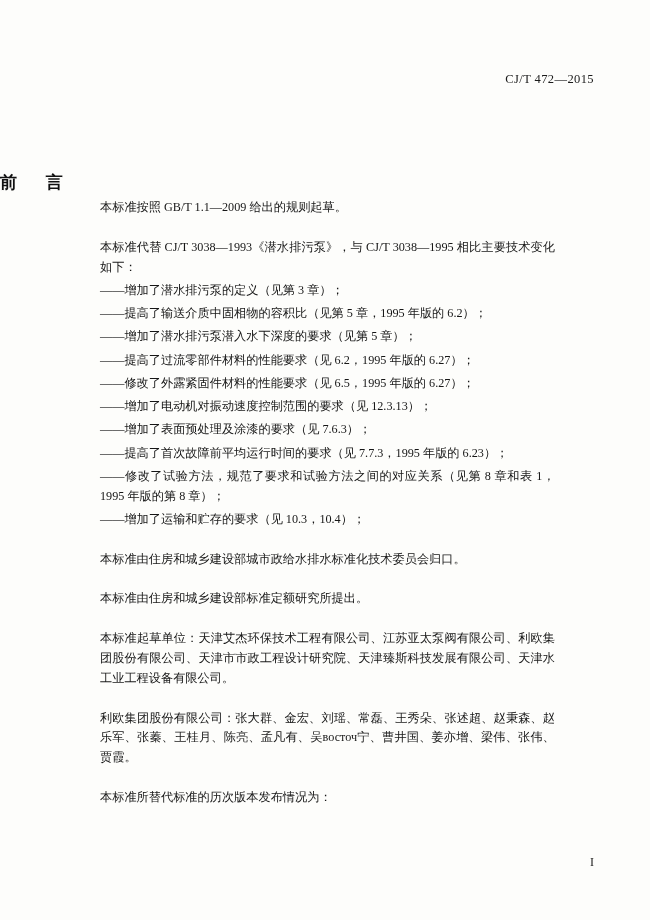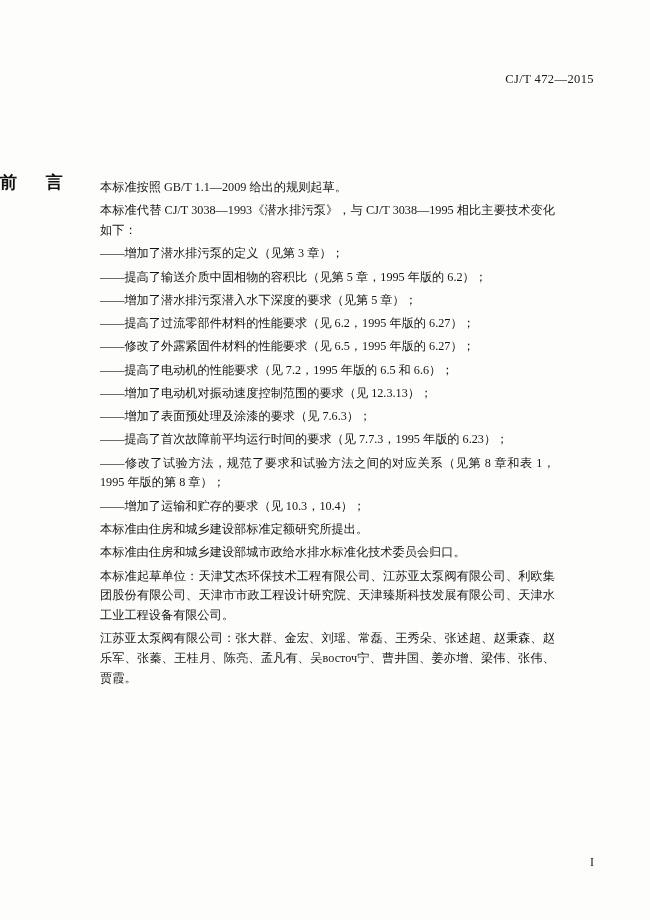--- a/index.html
+++ b/index.html
@@ -54,20 +54,21 @@
   }
   p {
     margin: 0 0 3.5px 0;
     font-size: 12.2px;
     line-height: 1.62;
     text-align: justify;
     color: #161616;
   }
   .indent {
     text-indent: 0;
+    margin-top: 20px;
   }
   .dash-item {
     text-indent: 0;
     padding-left: 0;
   }
   .page-number {
     position: absolute;
     right: 56px;
     bottom: 50px;
     font-size: 12px;
@@ -85,27 +86,27 @@
   <div class="doc-title">前 言</div>
 
   <div class="body-block">
     <p class="indent">本标准按照 GB/T 1.1—2009 给出的规则起草。</p>
     <p class="indent">本标准代替 CJ/T 3038—1993《潜水排污泵》，与 CJ/T 3038—1995 相比主要技术变化如下：</p>
     <p class="dash-item">——增加了潜水排污泵的定义（见第 3 章）；</p>
     <p class="dash-item">——提高了输送介质中固相物的容积比（见第 5 章，1995 年版的 6.2）；</p>
     <p class="dash-item">——增加了潜水排污泵潜入水下深度的要求（见第 5 章）；</p>
     <p class="dash-item">——提高了过流零部件材料的性能要求（见 6.2，1995 年版的 6.27）；</p>
     <p class="dash-item">——修改了外露紧固件材料的性能要求（见 6.5，1995 年版的 6.27）；</p>
-    <p class="dash-item">——提高了电动机的性能要求（见 7.2，1995 年版的 6.5 和 6.6）；</p>
     <p class="dash-item">——增加了电动机对振动速度控制范围的要求（见 12.3.13）；</p>
     <p class="dash-item">——增加了表面预处理及涂漆的要求（见 7.6.3）；</p>
     <p class="dash-item">——提高了首次故障前平均运行时间的要求（见 7.7.3，1995 年版的 6.23）；</p>
     <p class="dash-item">——修改了试验方法，规范了要求和试验方法之间的对应关系（见第 8 章和表 1，1995 年版的第 8 章）；</p>
     <p class="dash-item">——增加了运输和贮存的要求（见 10.3，10.4）；</p>
+    <p class="indent">本标准由住房和城乡建设部城市政给水排水标准化技术委员会归口。</p>
     <p class="indent">本标准由住房和城乡建设部标准定额研究所提出。</p>
-    <p class="indent">本标准由住房和城乡建设部城市政给水排水标准化技术委员会归口。</p>
     <p class="indent">本标准起草单位：天津艾杰环保技术工程有限公司、江苏亚太泵阀有限公司、利欧集团股份有限公司、天津市市政工程设计研究院、天津臻斯科技发展有限公司、天津水工业工程设备有限公司。</p>
-    <p class="indent">江苏亚太泵阀有限公司：张大群、金宏、刘瑶、常磊、王秀朵、张述超、赵秉森、赵乐军、张蓁、王桂月、陈亮、孟凡有、吴восточ宁、曹井国、姜亦增、梁伟、张伟、贾霞。</p>
+    <p class="indent">利欧集团股份有限公司：张大群、金宏、刘瑶、常磊、王秀朵、张述超、赵秉森、赵乐军、张蓁、王桂月、陈亮、孟凡有、吴восточ宁、曹井国、姜亦增、梁伟、张伟、贾霞。</p>
+    <p class="indent">本标准所替代标准的历次版本发布情况为：</p>
   </div>
 
   <div class="page-number">I</div>
 
 </div>
 
 </body></html>

